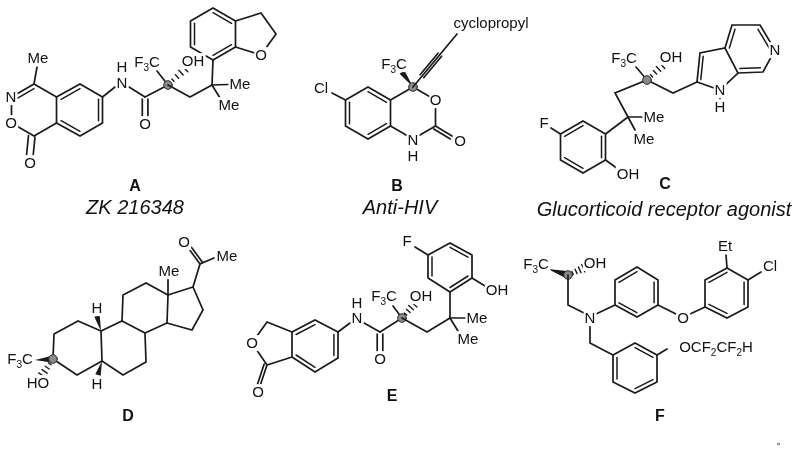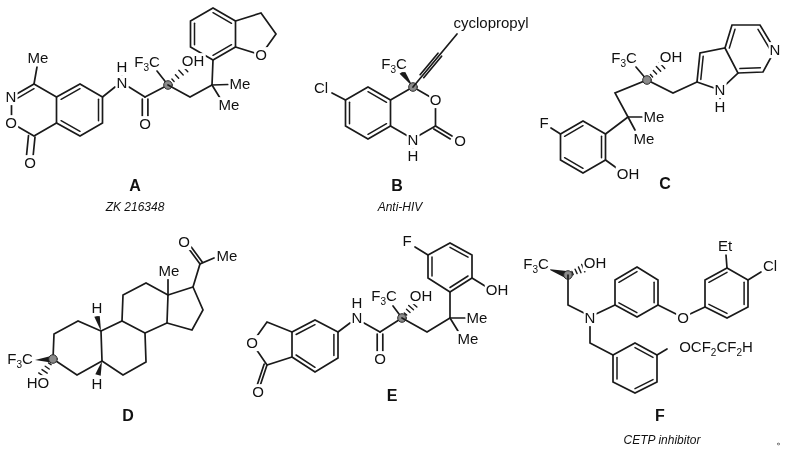--- a/index.html
+++ b/index.html
@@ -8,21 +8,21 @@
   .cell{position:absolute;}
   .cell svg{position:absolute;left:0;top:0;stroke:#1a1a1a;stroke-width:1.7;stroke-linecap:round;fill:none;}
   .cell svg polygon{fill:#1a1a1a;stroke:none;}
   .cell svg circle.dot{fill:#8a8a8a;stroke:#2b2b2b;stroke-width:1;}
   .cell svg .hash{stroke-width:1.4;}
   .cell svg .inner{stroke-width:1.5;}
   .atom{position:absolute;transform:translate(-50%,-50%);background:#fff;padding:0 1px;
         font-size:15px;line-height:1.05;white-space:nowrap;}
   .atom sub{font-size:10px;line-height:0;}
   .letter{position:absolute;transform:translate(-50%,-50%);font-size:16px;font-weight:bold;}
-  .name{position:absolute;transform:translate(-50%,-50%);font-size:12px;font-style:italic;white-space:nowrap;}
+  .name{position:absolute;transform:translate(-50%,-50%);font-size:20px;font-style:italic;white-space:nowrap;}
   .corner{position:absolute;font-size:12px;}
 </style>
 </head>
 <body>
 
 <div id="canvas">
 
   <div class="cell" style="left:0;top:0;width:290px;height:228px">
     <svg width="290" height="228" viewBox="0 0 290 228">
       <g>
@@ -155,20 +155,21 @@
     <span class="atom" style="left:10px;top:123px">F</span>
     <span class="atom" style="left:94px;top:174px">OH</span>
     <span class="atom" style="left:120px;top:117px">Me</span>
     <span class="atom" style="left:110px;top:139px">Me</span>
     <span class="atom" style="left:90px;top:58px">F<sub>3</sub>C</span>
     <span class="atom" style="left:137px;top:57px">OH</span>
     <span class="atom" style="left:186px;top:90px">N</span>
     <span class="atom" style="left:186px;top:107px">H</span>
     <span class="atom" style="left:241px;top:50px">N</span>
     <div class="letter" style="left:131px;top:184px">C</div>
+    <div class="name" style="left:130px;top:209px">Glucorticoid receptor agonist</div>
   </div>
 
   <div class="cell" style="left:0;top:228px;width:245px;height:229px">
     <svg width="245" height="229" viewBox="0 0 245 229">
       <g>
         <path d="M78 93 L54 106 L53 131 L77 147 L102 133 L101 103 Z"></path>
         <path d="M102 133 L123 147 L146 134 L145 105 L122 93 L101 103"></path>
         <path d="M122 93 L123 67 L146 55 L168 67 L167 95 L145 105"></path>
         <path d="M168 67 L193 59 L203 82 L192 102 L167 95"></path>
         <path d="M168 67 L168 51"></path>
@@ -295,17 +296,16 @@
       </g>
     </svg>
     <span class="atom" style="left:16px;top:36px">F<sub>3</sub>C</span>
     <span class="atom" style="left:75px;top:35px">OH</span>
     <span class="atom" style="left:70px;top:90px">N</span>
     <span class="atom" style="left:163px;top:90px">O</span>
     <span class="atom" style="left:205px;top:18px">Et</span>
     <span class="atom" style="left:250px;top:38px">Cl</span>
     <span class="atom" style="left:196px;top:119px">OCF<sub>2</sub>CF<sub>2</sub>H</span>
     <div class="letter" style="left:140px;top:188px">F</div>
-    <div class="name" style="left:142px;top:212px">CETP inhibitor</div>
   </div>
 
   <span class="corner" style="left:776px;top:432px">。</span>
 </div>
 
 </body></html>

